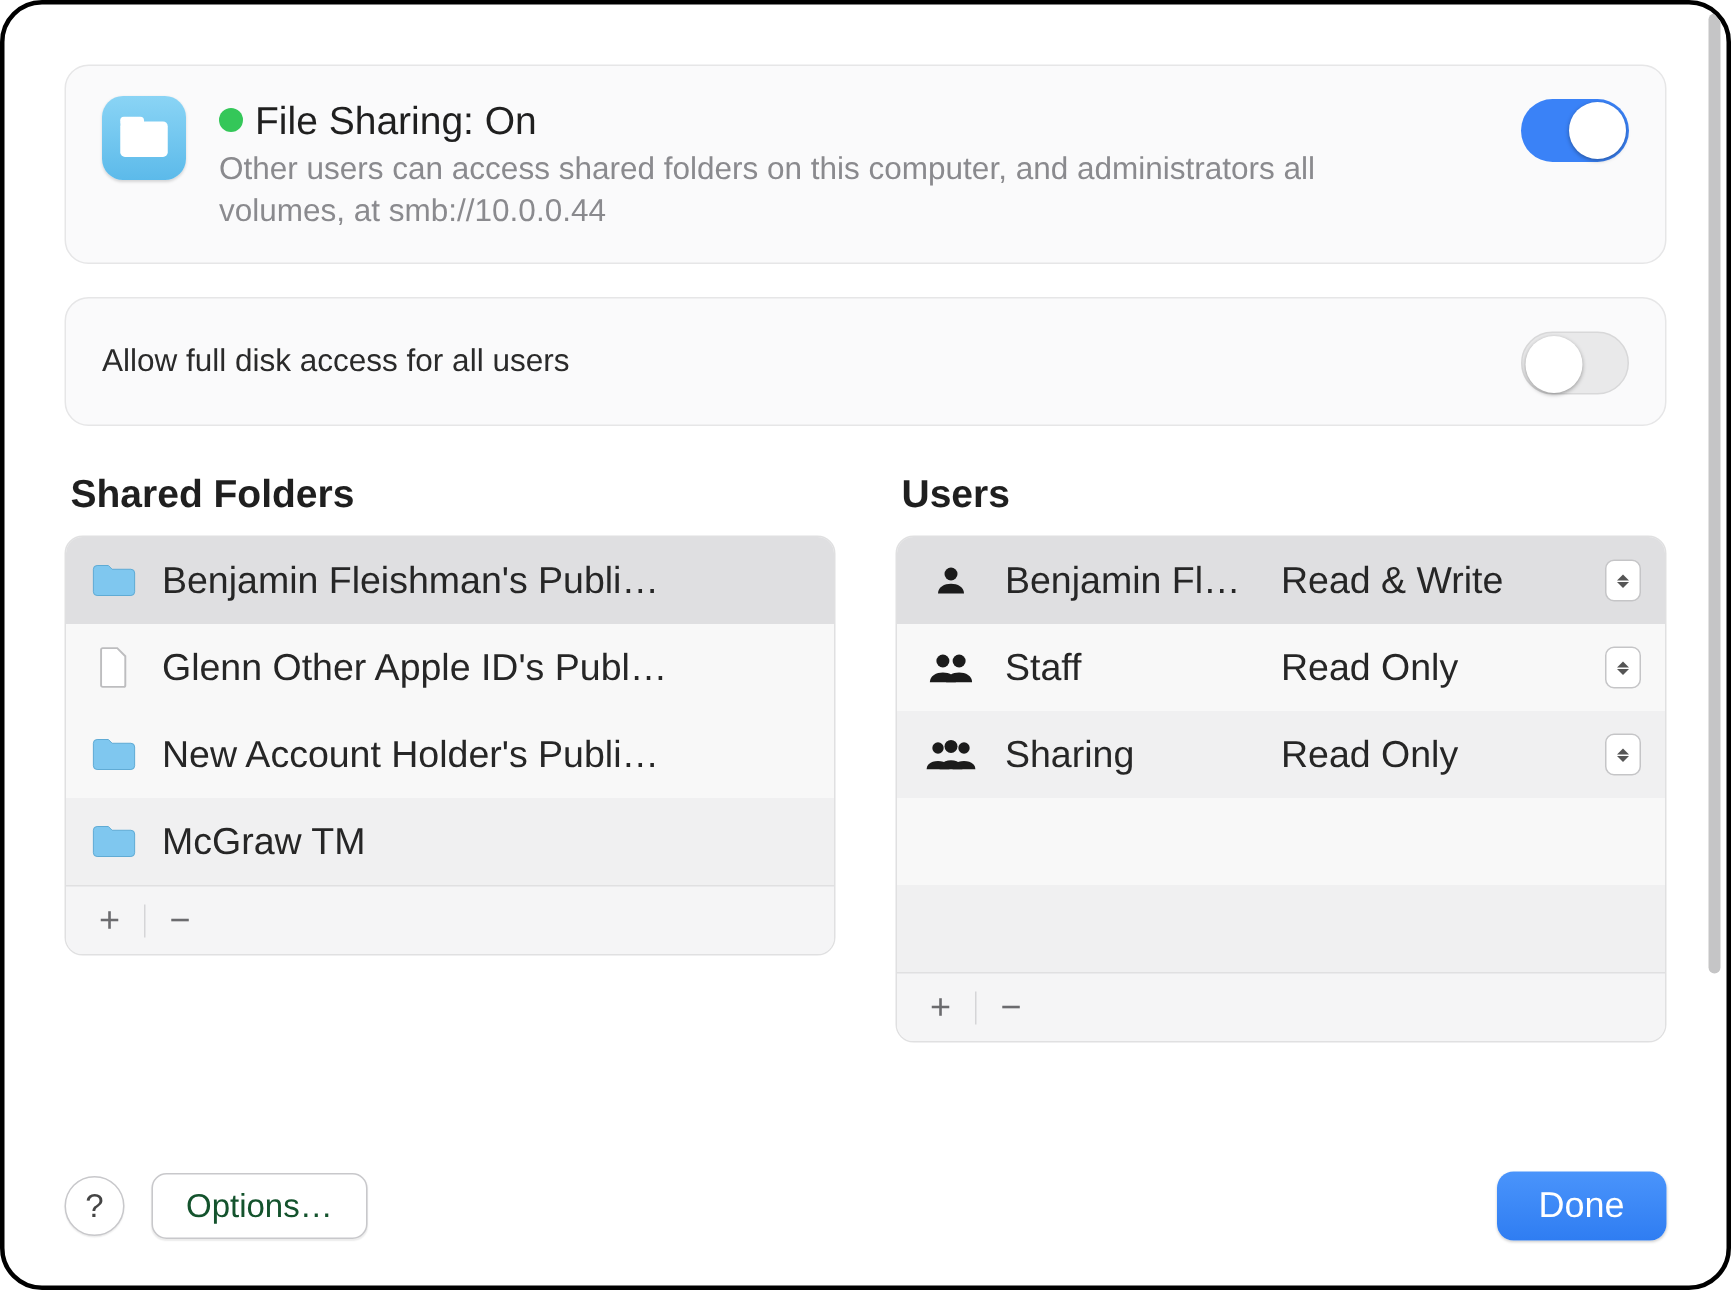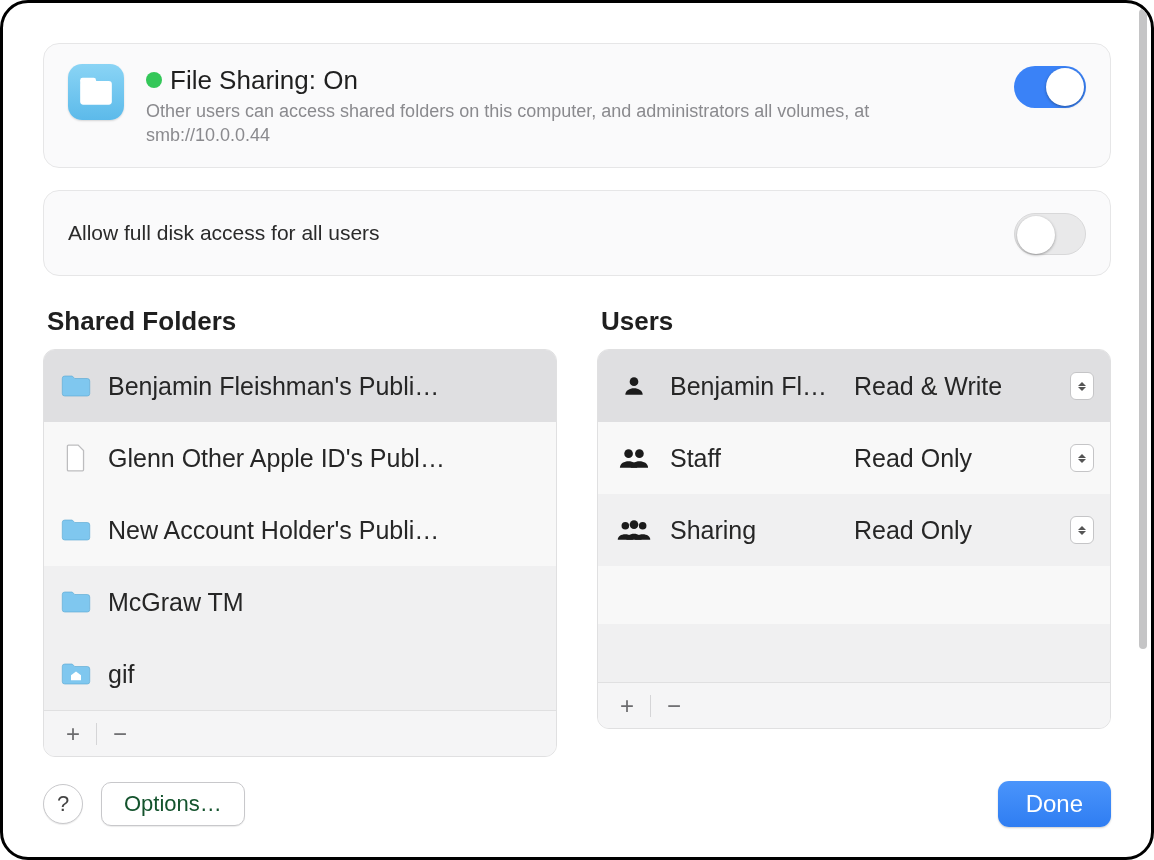--- a/index.html
+++ b/index.html
@@ -77,21 +77,21 @@
     margin-bottom: 4px;
   }
   .status-dot {
     width: 16px;
     height: 16px;
     border-radius: 50%;
     background: #34c759;
     flex-shrink: 0;
   }
   .header-desc {
-    font-size: 18px;
+    font-size: 21px;
     line-height: 1.35;
     color: #8a8a8e;
     max-width: 820px;
   }
   .switch {
     position: relative;
     width: 72px;
     height: 42px;
     border-radius: 21px;
     cursor: pointer;
@@ -149,21 +149,21 @@
     display: flex;
     flex-direction: column;
   }
   .list-rows {
     flex: 1;
   }
   .row {
     display: flex;
     align-items: center;
     gap: 16px;
-    height: 72px;
+    height: 58px;
     padding: 0 16px;
     font-size: 25px;
     color: #262626;
   }
   .row.sel { background: #dfdfe1; }
   .row.alt { background: #f0f0f1; }
   .row .folder-icon, .row .file-icon, .row .home-icon {
     width: 32px;
     height: 32px;
     flex-shrink: 0;
@@ -367,29 +367,20 @@
             </span>
             <span class="label">New Account Holder's Publi…</span>
           </div>
           <div class="row alt">
             <span class="folder-icon">
               <svg viewBox="0 0 24 20" width="30" height="26">
                   <path class="folder-svg" d="M1 4 a2 2 0 0 1 2-2 h6 l2 2 h10 a2 2 0 0 1 2 2 v10 a2 2 0 0 1 -2 2 H3 a2 2 0 0 1 -2 -2 Z"></path>
                 </svg>
             </span>
             <span class="label">McGraw TM</span>
-          </div>
-          <div class="row alt">
-            <span class="home-icon">
-              <svg viewBox="0 0 24 20" width="30" height="26">
-                  <path class="folder-svg" d="M1 4 a2 2 0 0 1 2-2 h6 l2 2 h10 a2 2 0 0 1 2 2 v10 a2 2 0 0 1 -2 2 H3 a2 2 0 0 1 -2 -2 Z"></path>
-                  <path d="M8 15 v-4 l4-3 4 3 v4 Z" fill="#fff"></path>
-                </svg>
-            </span>
-            <span class="label">gif</span>
           </div>
         </div>
         <div class="list-footer">
           <div class="footer-btn">+</div>
           <div class="footer-sep"></div>
           <div class="footer-btn">−</div>
         </div>
       </div>
     </div>
 

